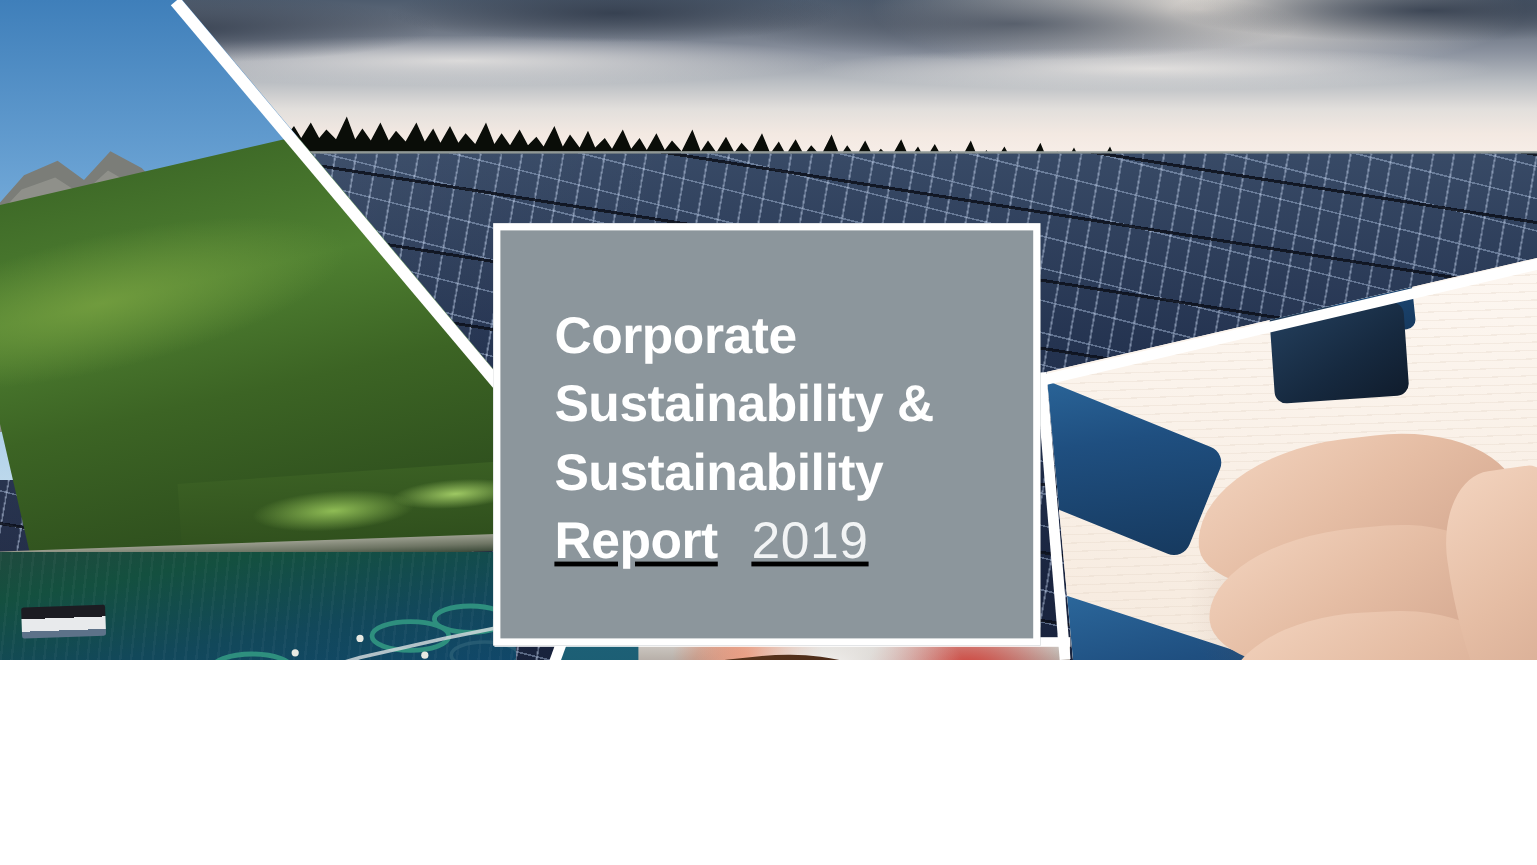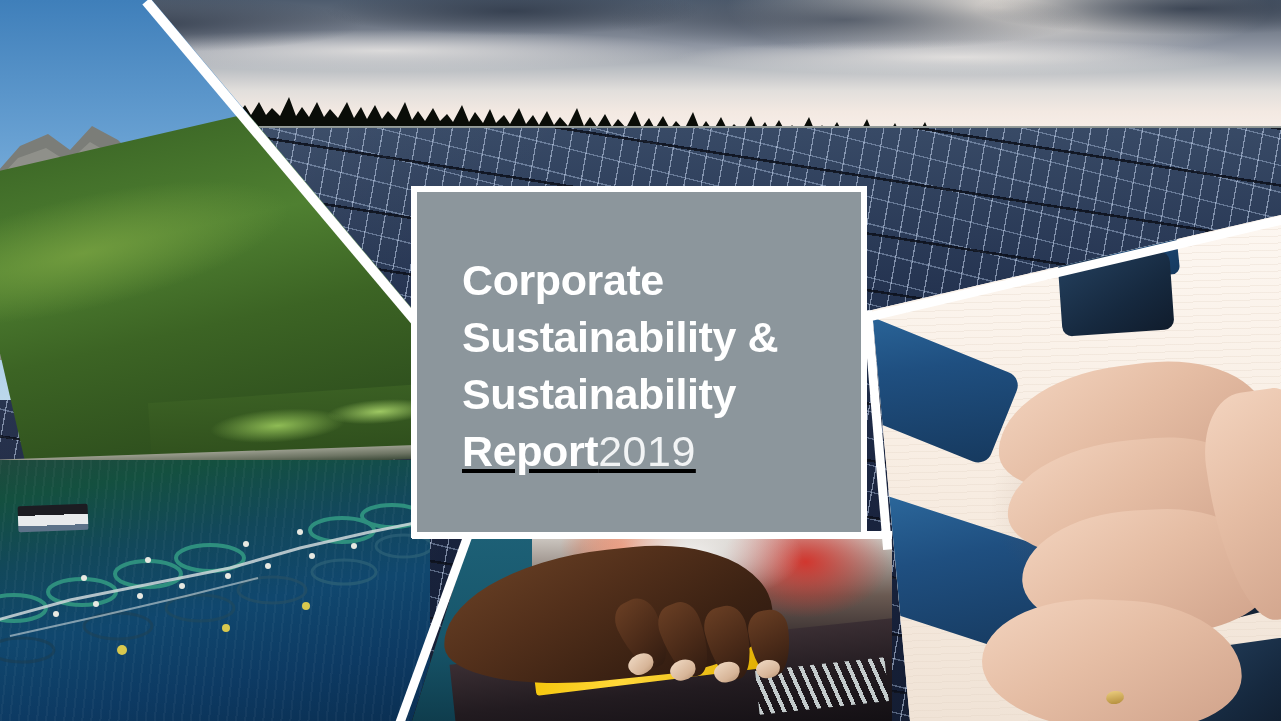--- a/index.html
+++ b/index.html
@@ -5,21 +5,21 @@
 <style>
   * { margin:0; padding:0; box-sizing:border-box; }
   html, body {
     width:1281px; height:721px;
     background:#ffffff;
     font-family:"Liberation Sans", sans-serif;
     overflow:hidden;
   }
   #cover {
     position:relative;
-    width:1281px; height:721px;
+    width:1281px; height:550px;
     background:#ffffff;
     overflow:hidden;
   }
 
   
   .panel { position:absolute; overflow:hidden; }
 
   
   #photo-solar {
     left:0; top:0; width:1281px; height:721px;
@@ -260,21 +260,21 @@
     letter-spacing:-0.4px;
     white-space:nowrap;
   }
   #title-last { display:flex; align-items:baseline; gap:0;text-decoration:underline; }
   #title-year {
     color:#f2f4f5;
     font-weight:300;
     font-size:43px;
     line-height:57px;
     letter-spacing:0.5px;
-    margin-left:0;
+    margin-left:28px;
   }
 </style>
 </head>
 <body>
 
 <div id="cover">
 
   <div class="panel" id="photo-solar">
     <div class="solar-sky"></div>
     <div class="solar-clouds"></div>

